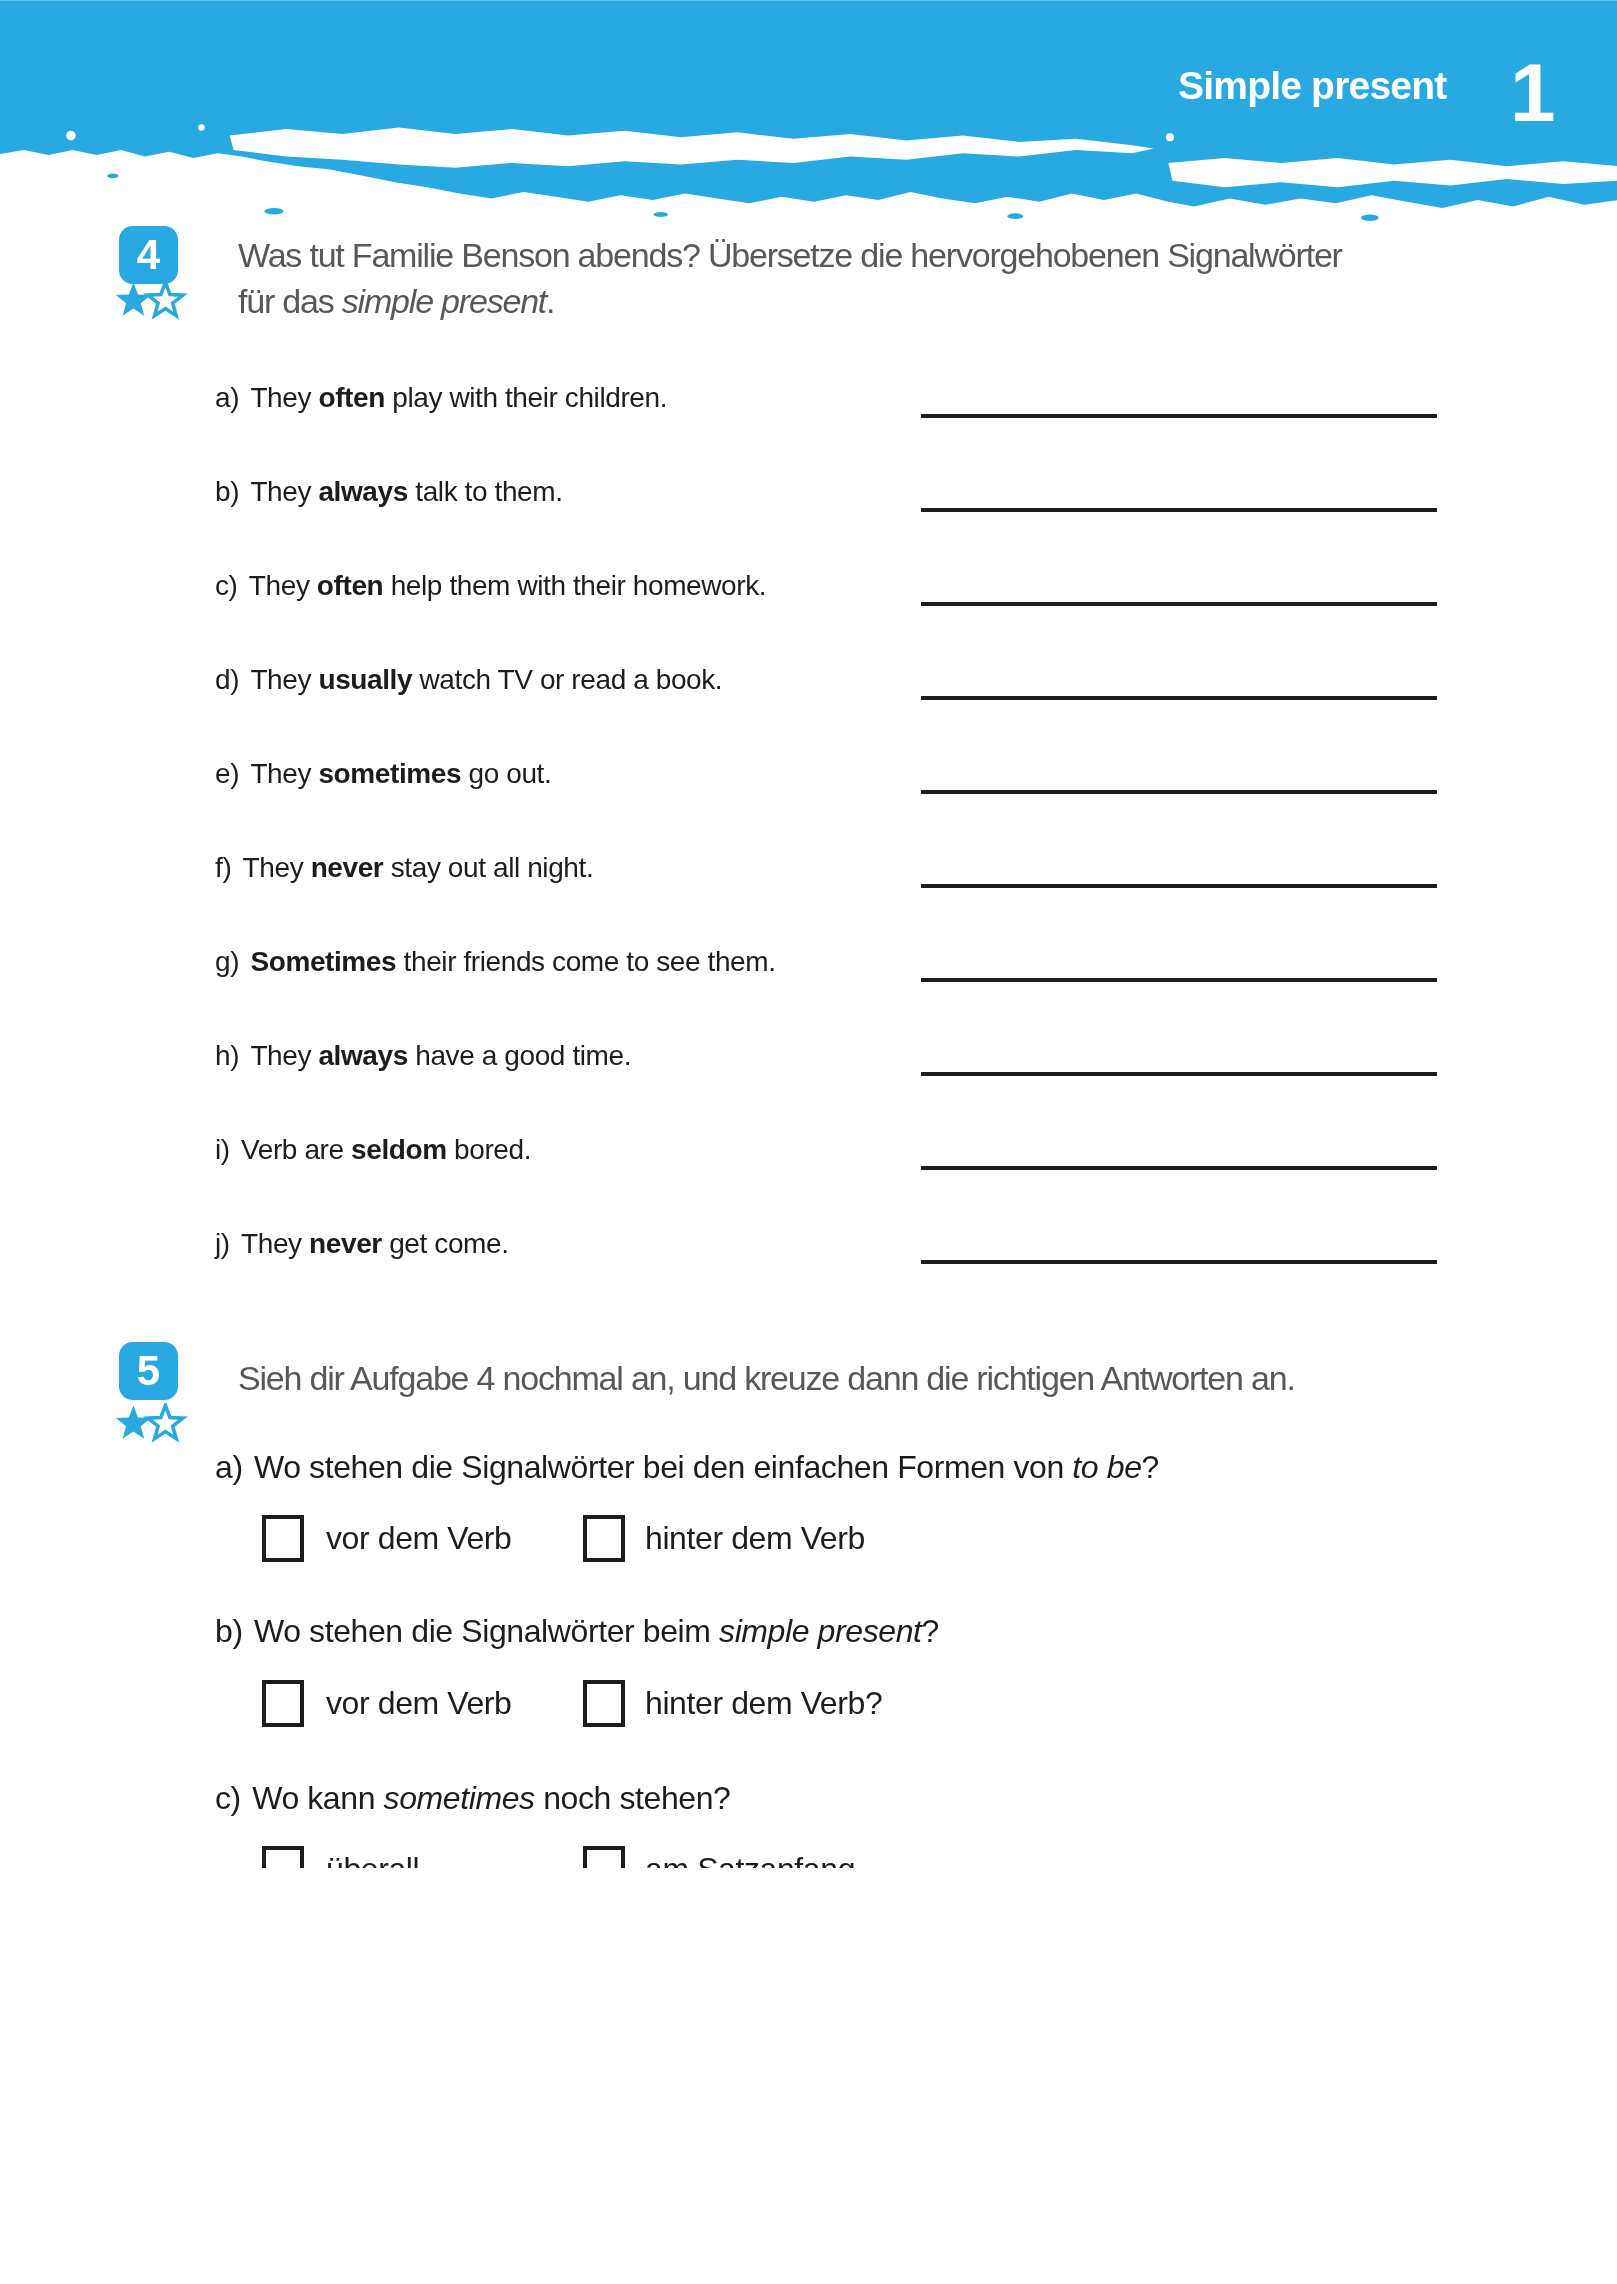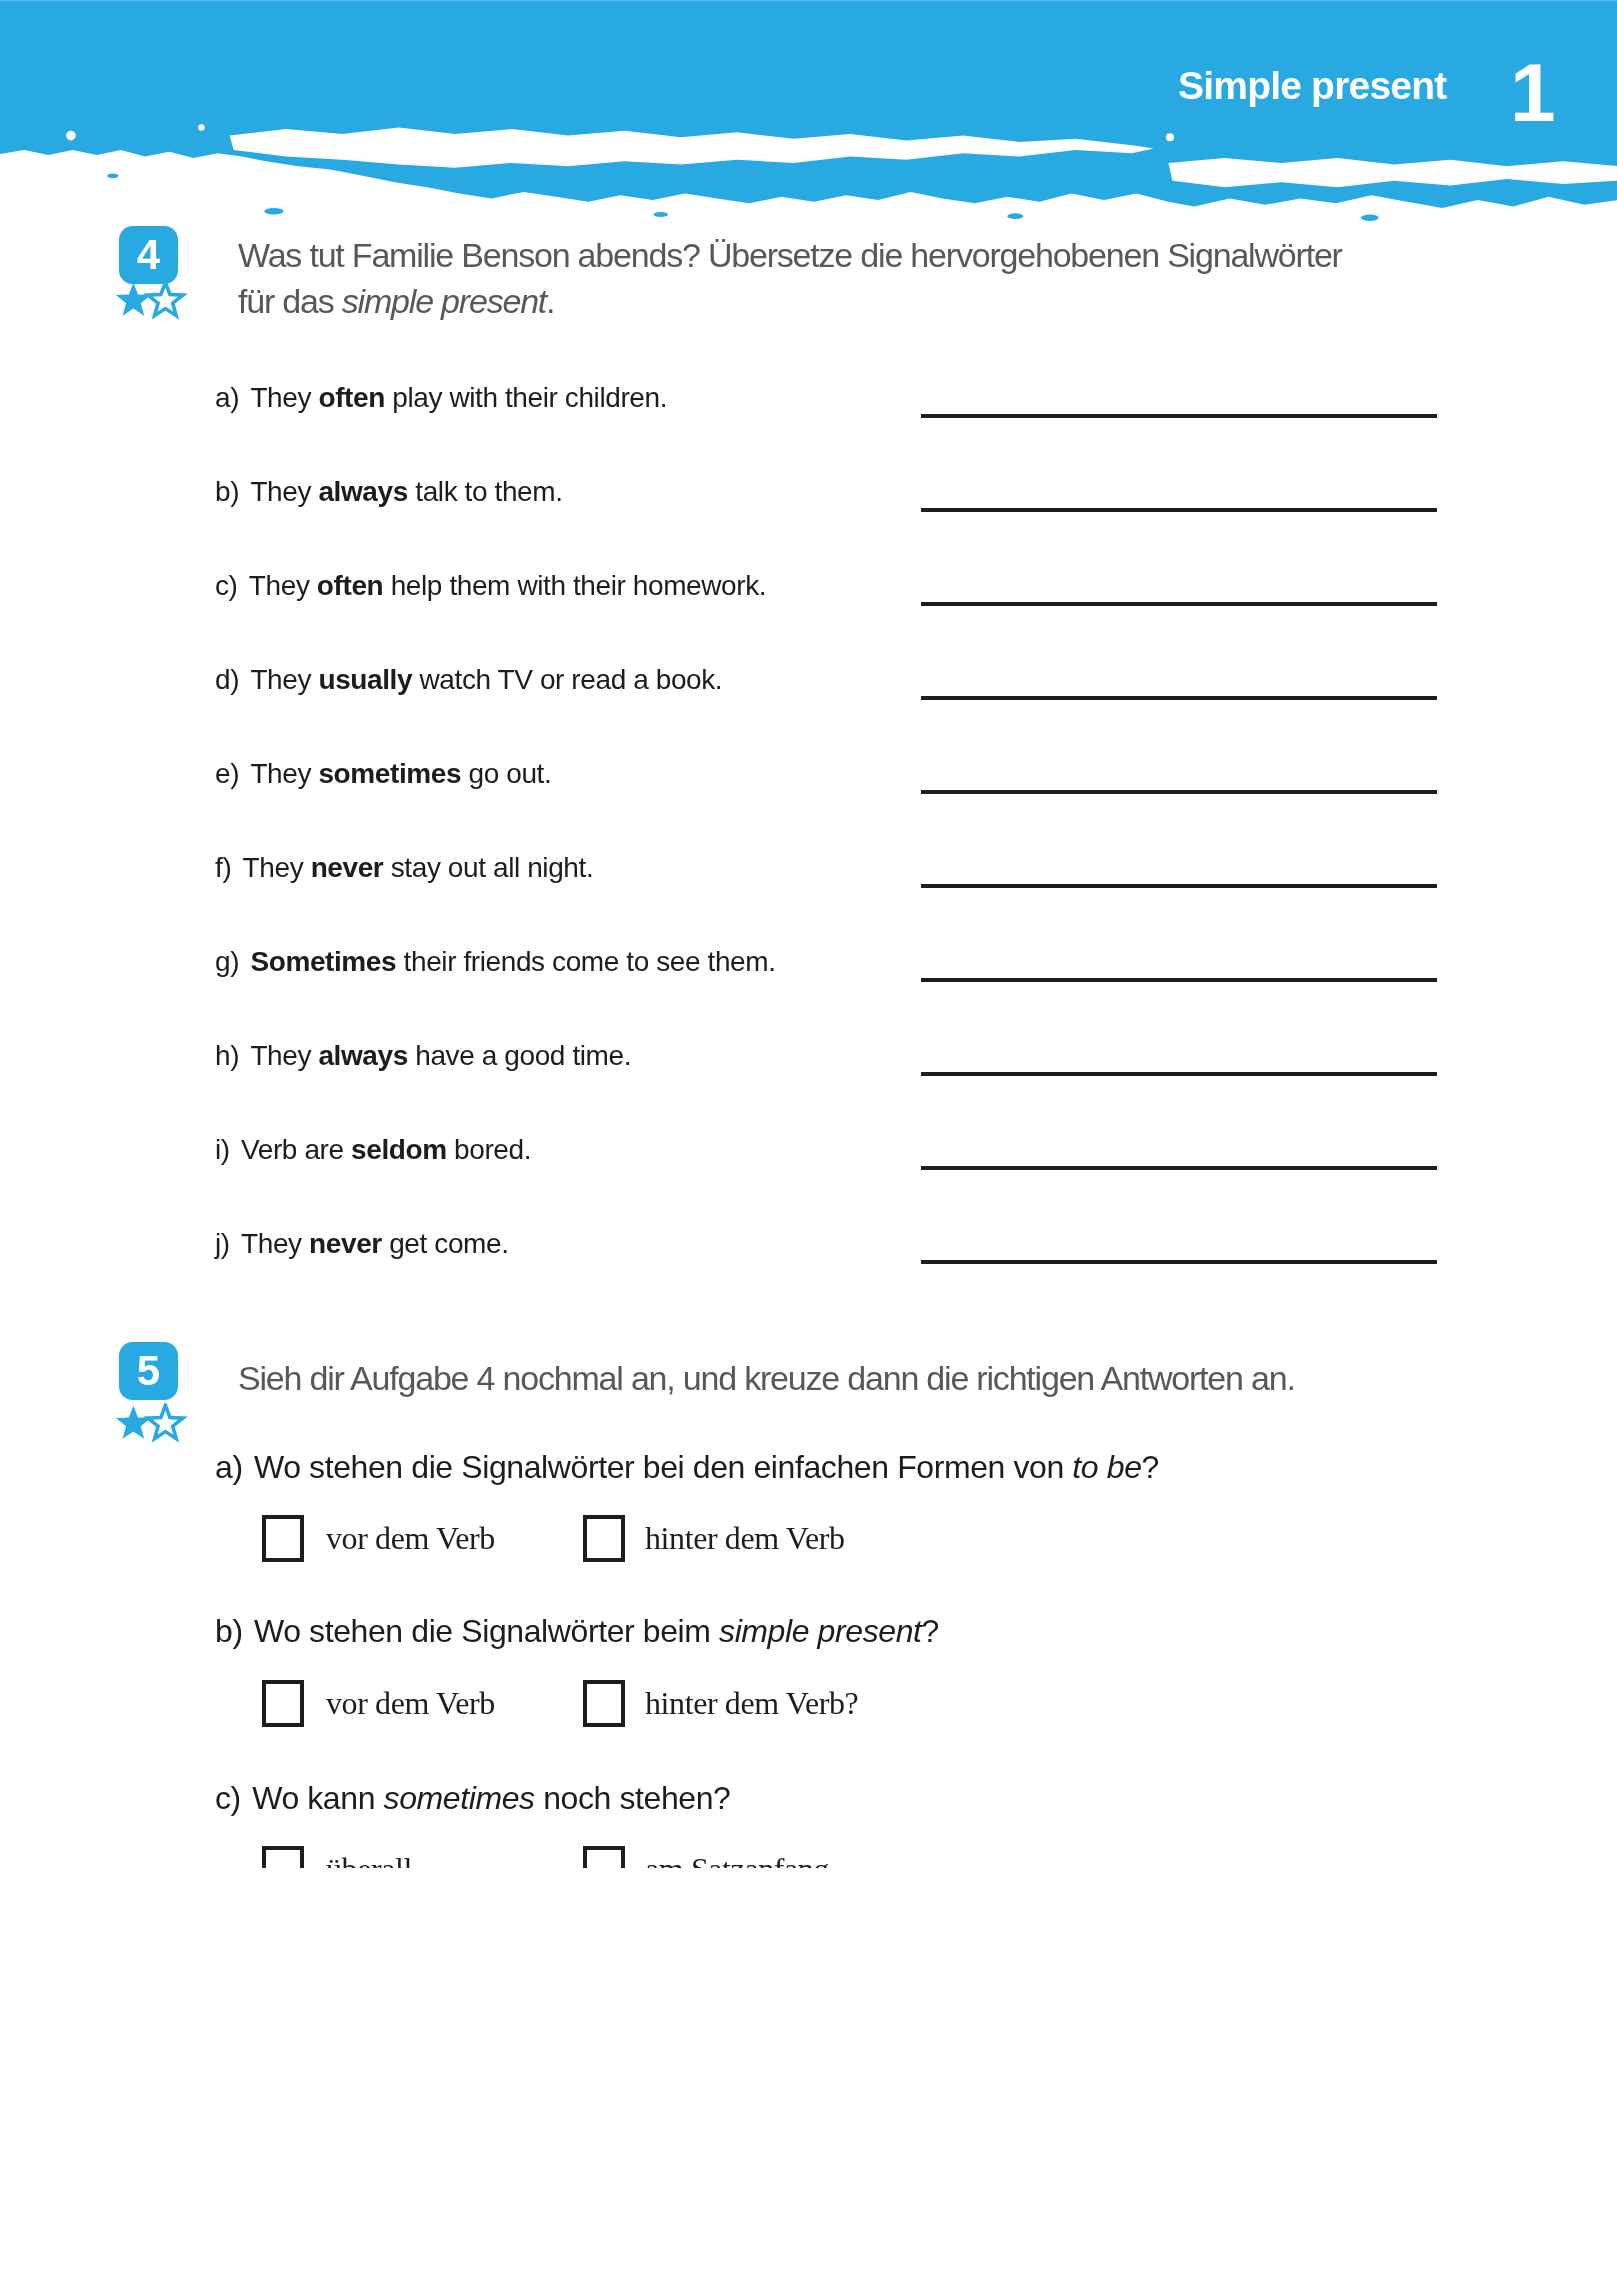--- a/index.html
+++ b/index.html
@@ -61,21 +61,21 @@
   .opts-b { top:1680px; }
   .opts-c { top:1846px; }
   .checkbox {
     position:absolute; top:0; width:42px; height:47px; box-sizing:border-box;
     border:4px solid #1d1d1b; background:#ffffff;
   }
   .cb1 { left:0; }
   .cb2 { left:321px; }
   .opt-label {
     position:absolute; top:0; line-height:47px; font-size:32px;
-    letter-spacing:-0.4px; white-space:nowrap;font-family:Liberation Serif, serif;
+    letter-spacing:-0.4px; white-space:nowrap;
   }
   .lbl1 { left:64px; }
   .lbl2 { left:383px; }
   
   .page-number {
     position:absolute; left:1507px; top:2169px; font-size:42px; font-weight:700;
     color:#575756;
   }
 </style>
 </head>

